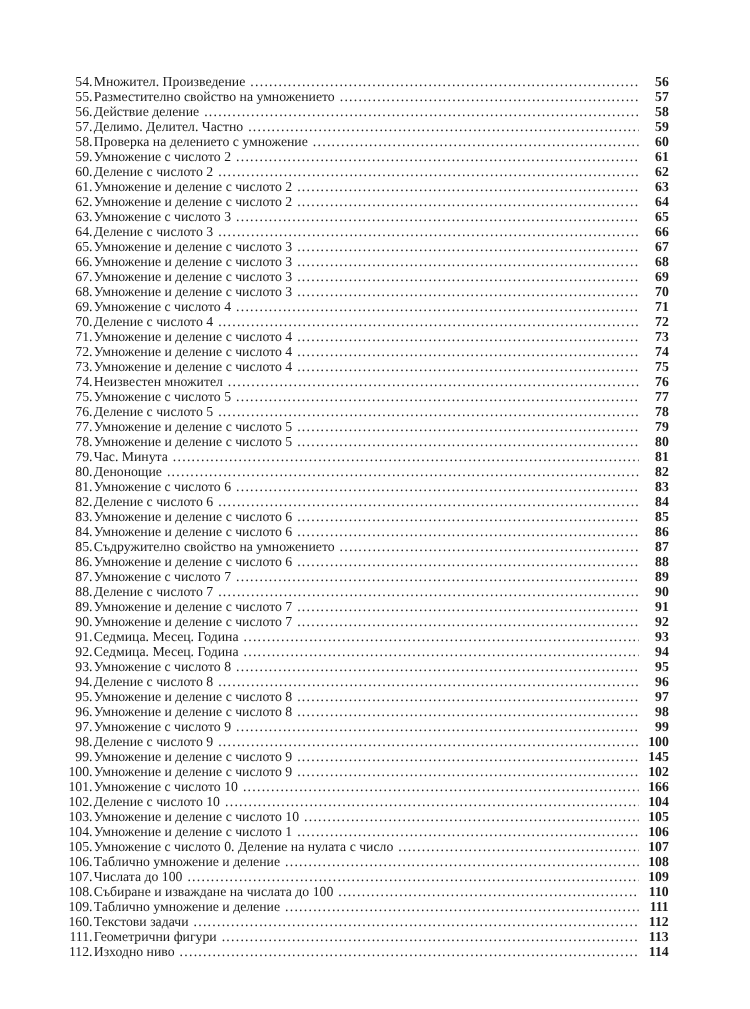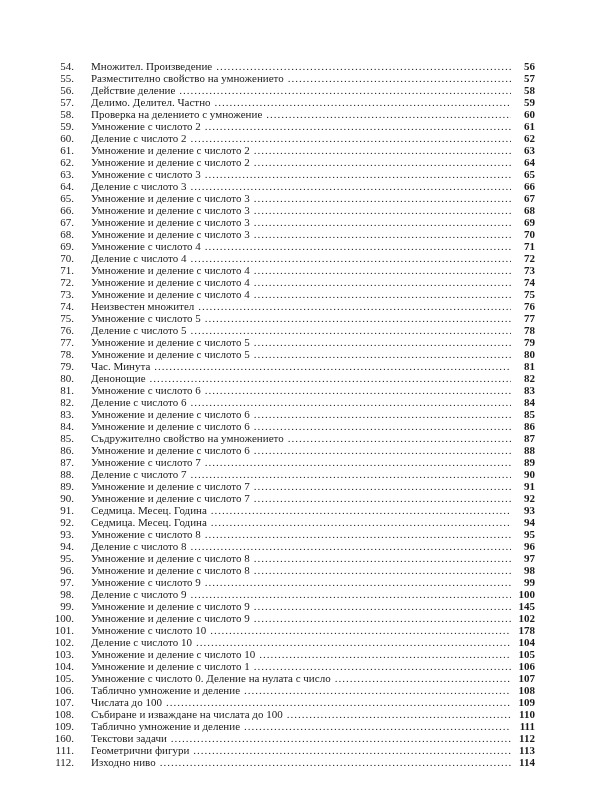--- a/index.html
+++ b/index.html
@@ -35,21 +35,21 @@
     height: 12px;
     line-height: 12px;
     font-size: 11px;
     white-space: nowrap;
   }
   .num {
     flex: 0 0 38px;
     text-align: right;
   }
   .title {
-    margin-left: 17px;
+    margin-left: 1px;
     flex: 0 0 auto;
   }
   .leader {
     flex: 1 1 auto;
     overflow: hidden;
     margin-left: 4px;
     margin-right: 6px;
     letter-spacing: 1px;
     color: #222222;
   }
@@ -392,21 +392,21 @@
     <span class="num">100.</span>
     <span class="title">Умножение и деление с числото 9</span>
     <span class="leader">............................................................................................................................................................................................................................................................................................................</span>
     <span class="page">102</span>
   </li>
 
   <li class="row">
     <span class="num">101.</span>
     <span class="title">Умножение с числото 10</span>
     <span class="leader">............................................................................................................................................................................................................................................................................................................</span>
-    <span class="page">178</span>
+    <span class="page">166</span>
   </li>
 
   <li class="row">
     <span class="num">102.</span>
     <span class="title">Деление с числото 10</span>
     <span class="leader">............................................................................................................................................................................................................................................................................................................</span>
     <span class="page">104</span>
   </li>
 
   <li class="row">

